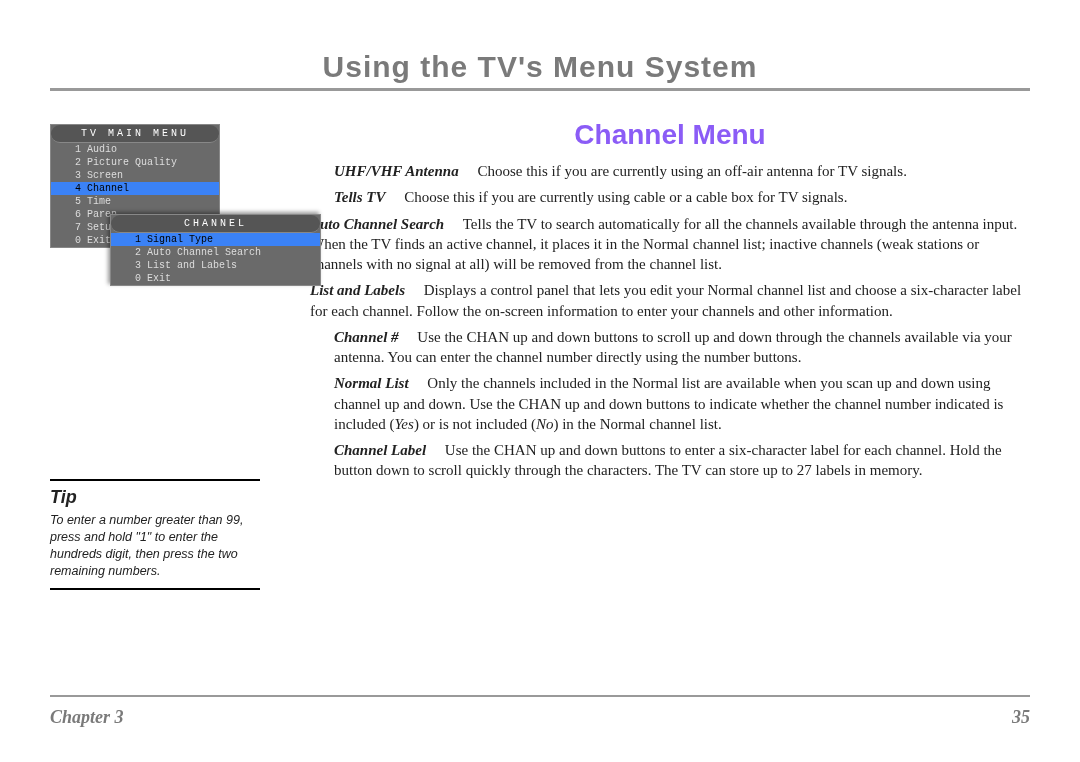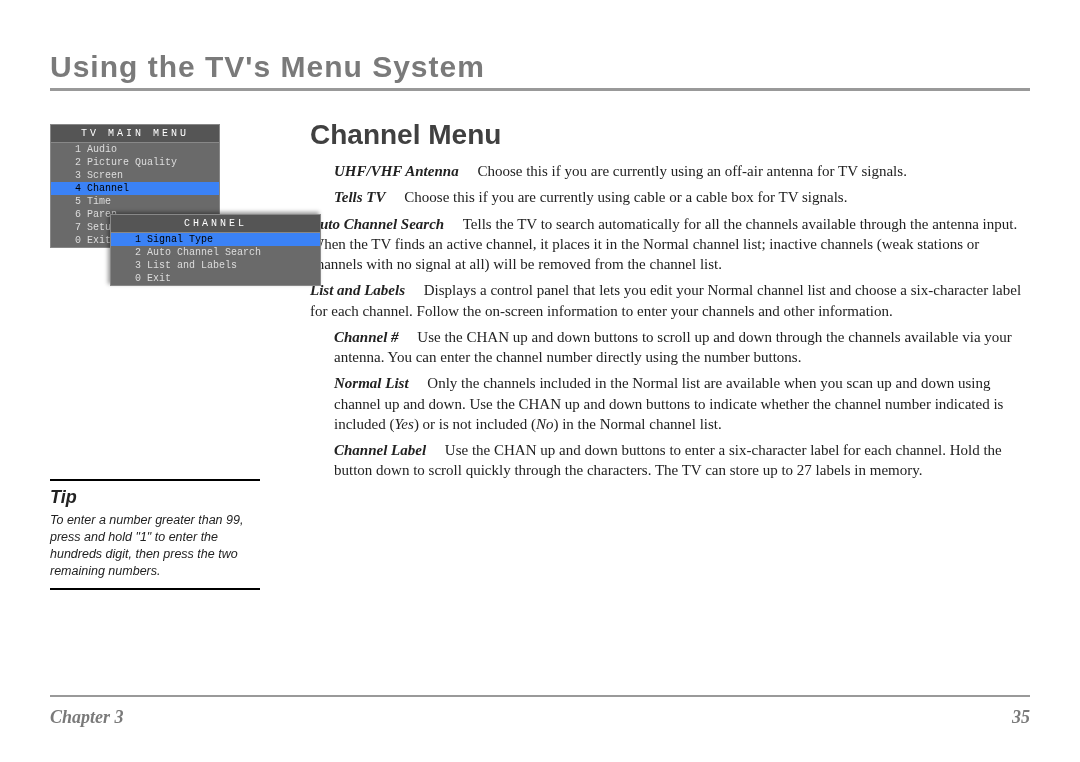--- a/index.html
+++ b/index.html
@@ -10,21 +10,21 @@
     font-family: Georgia, 'Times New Roman', serif;
     color: #222;
     position: relative;
     padding: 40px 50px 30px 50px;
   }
   .header-title {
     font-family: Arial, Helvetica, sans-serif;
     font-weight: 900;
     font-size: 30px;
     color: #7a7a7a;
-    text-align: left;
+    text-align: center;
     letter-spacing: 1px;
     margin-bottom: 4px;
     margin-top: 10px;
   }
   .header-rule {
     height: 3px;
     background: #999;
     margin-bottom: 28px;
   }
   .columns {
@@ -35,22 +35,23 @@
     width: 230px;
     flex-shrink: 0;
   }
   .right-col {
     flex: 1;
   }
   .section-heading {
     font-family: Arial, Helvetica, sans-serif;
     font-weight: bold;
     font-size: 28px;
-    color: #404040;
+    color: #8b5cf6;
     margin-bottom: 10px;
+    text-align: center;
   }
   .para {
     font-size: 15px;
     line-height: 1.35;
     margin-bottom: 6px;
     text-align: left;
   }
   .indent1 { padding-left: 24px; }
   .term {
     font-weight: bold;
@@ -76,20 +77,21 @@
   .tv-panel.main { top:0; left:0; width: 170px; }
   .tv-panel.sub { top: 90px; left: 60px; width: 211px; box-shadow: -2px -2px 4px rgba(0,0,0,0.4); }
   .tv-title {
     background: #555;
     color: #fff;
     text-align: center;
     letter-spacing: 3px;
     font-size: 10px;
     padding: 3px 0;
     border-bottom: 1px solid #888;
+    border-radius: 9px;
   }
   .tv-row {
     padding: 1px 24px;
     color: #ddd;
     white-space: nowrap;
   }
   .tv-row.hl {
     background: #3b82f6;
     color: #000;
   }

